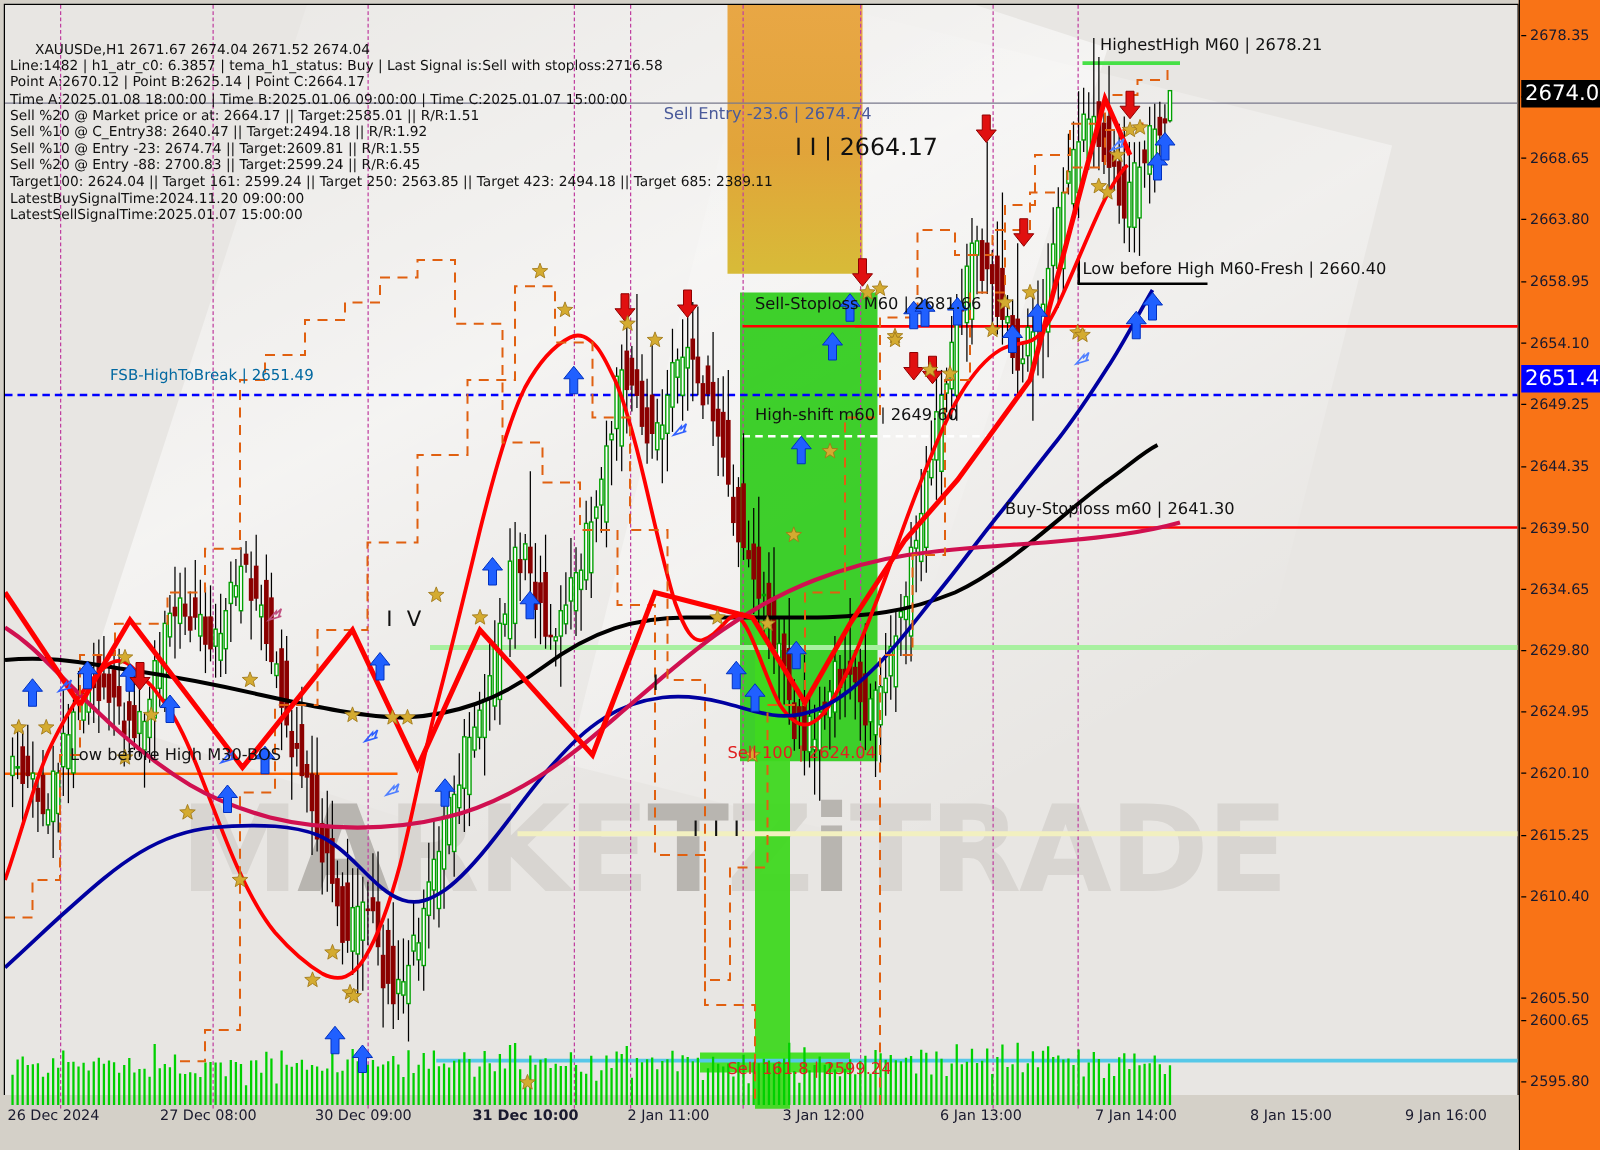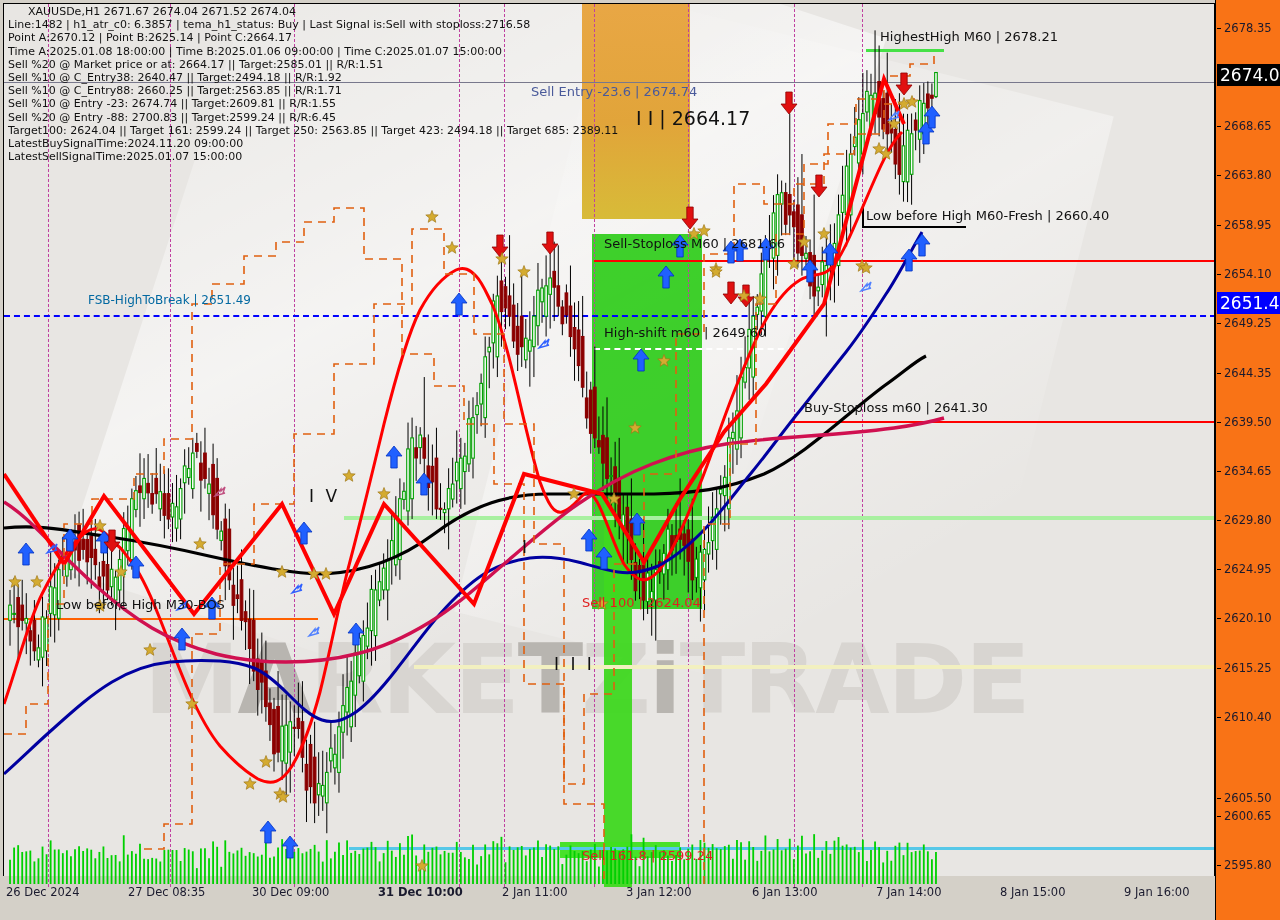--- a/index.html
+++ b/index.html
@@ -108,21 +108,21 @@
     z-index: 20;
     pointer-events: none;
   }
   #info .line {
     font-size: 11px;
     line-height: 13.2px;
     color: #111;
     white-space: nowrap;
     font-family: "DejaVu Sans", sans-serif;
   }
-  #info .title { padding-left: 20px; }
+  #info .title { padding-left: 20px; margin-top: 28px; }
 
   
   .ann {
     position: absolute;
     font-size: 13px;
     white-space: nowrap;
     z-index: 12;
     font-family: "DejaVu Sans", sans-serif;
   }
   .ann.small { font-size: 12px; }
@@ -1229,21 +1229,20 @@
     </div>
   </div>
 
   <div id="info">
     <div class="line title">XAUUSDe,H1  2671.67 2674.04 2671.52 2674.04</div>
     <div class="line">Line:1482 | h1_atr_c0: 6.3857 | tema_h1_status: Buy | Last Signal is:Sell with stoploss:2716.58</div>
     <div class="line">Point A:2670.12 | Point B:2625.14 | Point C:2664.17</div>
     <div class="line">Time A:2025.01.08 18:00:00 | Time B:2025.01.06 09:00:00 | Time C:2025.01.07 15:00:00</div>
     <div class="line">Sell %20 @ Market price or at: 2664.17 || Target:2585.01 || R/R:1.51</div>
     <div class="line">Sell %10 @ C_Entry38: 2640.47 ||  Target:2494.18 ||  R/R:1.92</div>
-    <div class="line">Sell %10 @ C_Entry88: 2660.25 ||  Target:2563.85 ||  R/R:1.71</div>
     <div class="line">Sell %10 @ Entry -23: 2674.74 ||  Target:2609.81 ||  R/R:1.55</div>
     <div class="line">Sell %20 @ Entry -88: 2700.83 ||  Target:2599.24 ||  R/R:6.45</div>
     <div class="line">Target100: 2624.04 || Target 161: 2599.24 || Target 250: 2563.85 || Target 423: 2494.18 || Target 685: 2389.11</div>
     <div class="line">LatestBuySignalTime:2024.11.20 09:00:00</div>
     <div class="line">LatestSellSignalTime:2025.01.07 15:00:00</div>
   </div>
 
   <div id="yaxis">
       <div class="ytick" style="top: 20.8368px;">2678.35</div>
       <div class="ytick" style="top: 70.0034px;">2673.50</div>
@@ -1262,21 +1261,21 @@
       <div class="ytick" style="top: 709.677px;">2610.40</div>
       <div class="ytick" style="top: 759.351px; margin-top: 32px;">2605.50</div>
       <div class="ytick" style="top: 808.517px;">2600.65</div>
       <div class="ytick" style="top: 857.684px;">2595.80</div>
       <div class="ylabel-box black" style="top: 63.5292px;">2674.04</div>
       <div class="ylabel-box blue" style="top: 292.129px;">2651.49</div>
     </div>
 
   <div id="xaxis">
       <div class="xtick" style="left: 6px;">26 Dec 2024</div>
-      <div class="xtick" style="left: 128px;">27 Dec 08:35</div>
+      <div class="xtick" style="left: 128px;">27 Dec 08:00</div>
       <div class="xtick" style="left: 252px;">30 Dec 09:00</div>
       <div class="xtick" style="left: 378px; font-weight: bold;">31 Dec 10:00</div>
       <div class="xtick" style="left: 502px;">2 Jan 11:00</div>
       <div class="xtick" style="left: 626px;">3 Jan 12:00</div>
       <div class="xtick" style="left: 752px;">6 Jan 13:00</div>
       <div class="xtick" style="left: 876px;">7 Jan 14:00</div>
       <div class="xtick" style="left: 1000px;">8 Jan 15:00</div>
       <div class="xtick" style="left: 1124px;">9 Jan 16:00</div>
     </div>
 

